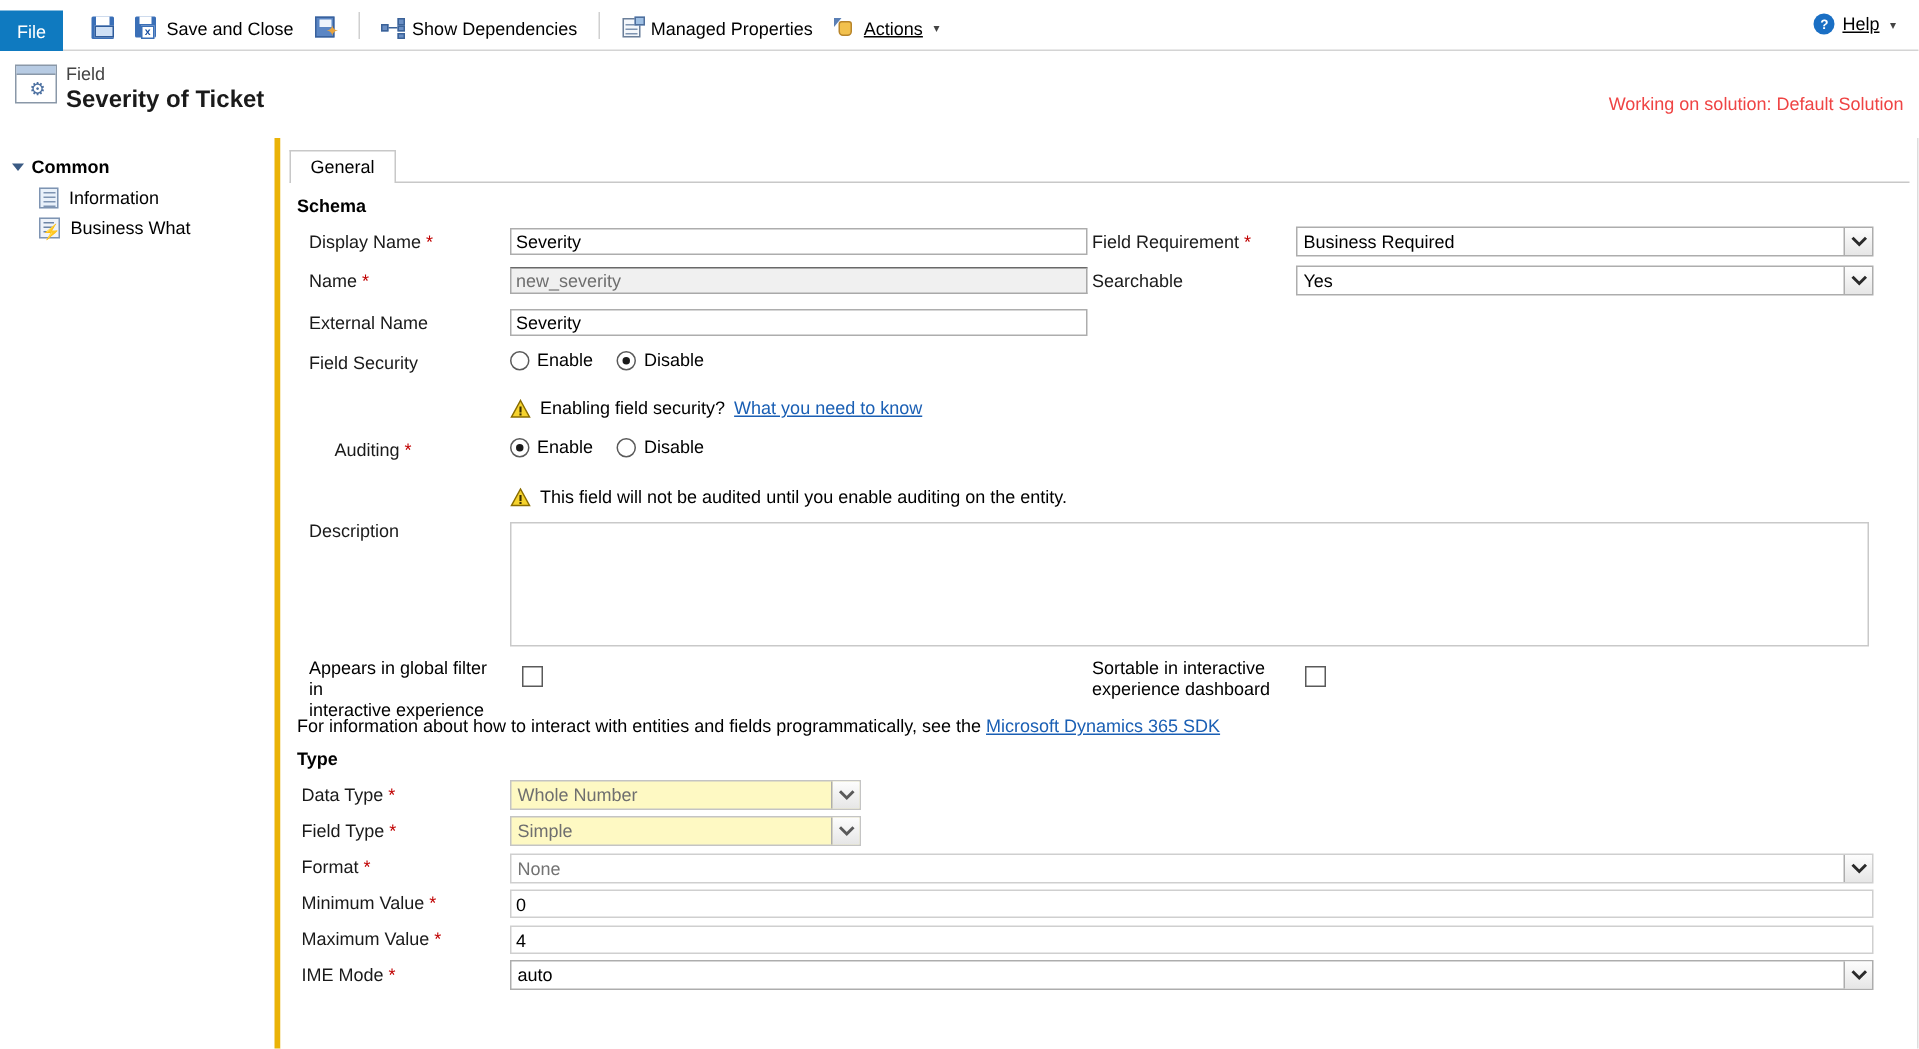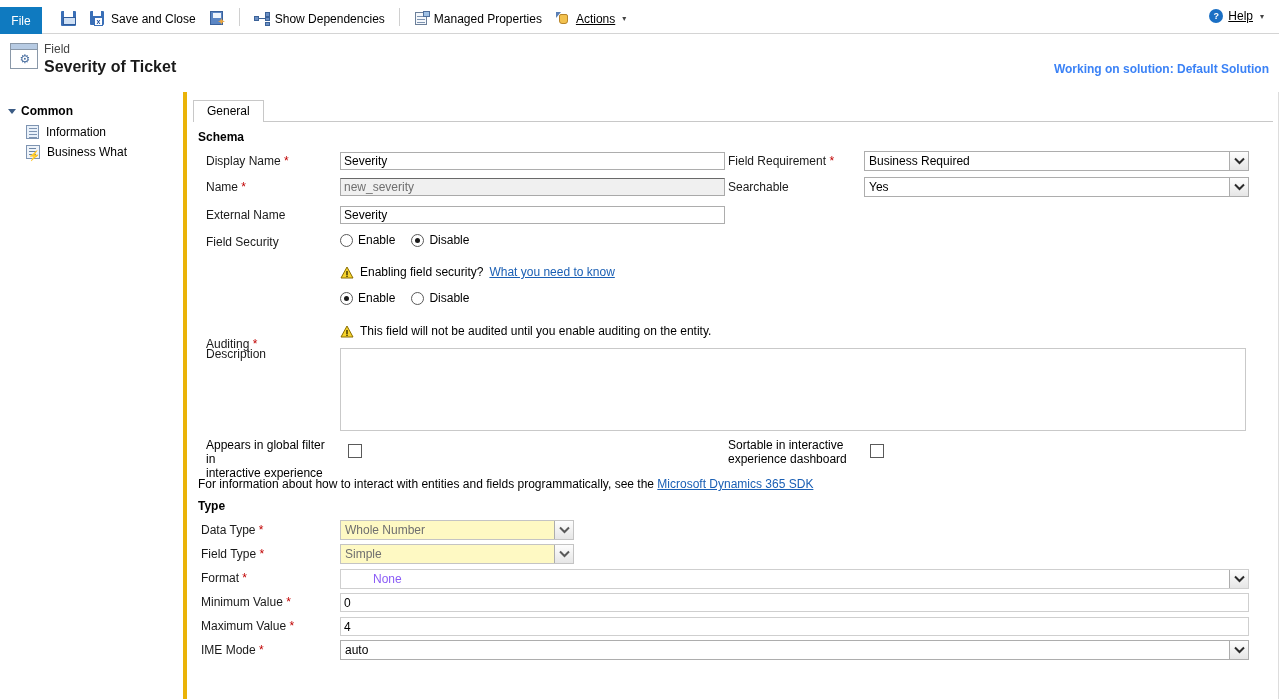--- a/index.html
+++ b/index.html
@@ -95,21 +95,21 @@
   
   #header { position: absolute; left: 0; top: 34px; width: 1279px; height: 58px; background: #ffffff; }
   #entity-icon {
     position: absolute; left: 10px; top: 9px; width: 28px; height: 26px;
     border: 1px solid #8a98a8; background: #ffffff;
   }
   #entity-icon .bar { position: absolute; left: 0; top: 0; right: 0; height: 6px; background: #b7cbe3; border-bottom: 1px solid #8a98a8; }
   #entity-icon .gear { position: absolute; left: 8px; top: 9px; width: 12px; height: 12px; color: #4a6fa0; font-size: 12px; line-height: 12px; text-align: center; }
   #hdr-kicker { position: absolute; left: 44px; top: 8px; font-size: 12px; color: #444; }
   #hdr-title { position: absolute; left: 44px; top: 24px; font-size: 16px; font-weight: bold; color: #1a1a1a; }
-  #solution-note { position: absolute; right: 10px; top: 28px; font-size: 12px; font-weight: bold; color: #3b82f6; }
+  #solution-note { position: absolute; right: 10px; top: 28px; font-size: 12px; font-weight: normal; color: #ef4444; }
 
   
   #leftnav {
     position: absolute; left: 0; top: 92px; width: 187px; height: 607px;
     background: #ffffff; border-right: 4px solid #eab308;
   }
   .nav-group { display: flex; align-items: center; gap: 5px; padding: 4px 0 4px 8px; font-weight: bold; font-size: 12px; cursor: pointer; }
   .tri { width: 0; height: 0; border-left: 4px solid transparent; border-right: 4px solid transparent; border-top: 5px solid #3b5b84; }
   .nav-item { display: flex; align-items: center; gap: 7px; padding: 3px 0 3px 26px; font-size: 12px; cursor: pointer; }
   .ico-info { width: 13px; height: 14px; background: #e9f1fa; border: 1px solid #7e94b2; position: relative; }
@@ -153,21 +153,21 @@
   .ddl .btn {
     position: absolute; right: 0; top: 0; bottom: 0; width: 19px;
     background: linear-gradient(#fdfdfd,#e6e6e6);
     border-left: 1px solid #adadad;
     display: flex; align-items: center; justify-content: center; cursor: pointer;
   }
   .ddl .btn svg { display: block; }
   .ddl.ro { background: #fef9c3; color: #6f6f6f; border-color: #c4c4c4; }
   .ddl.ro .val { color: #6f6f6f; }
   .ddl.flat { border: 1px solid #cfcfcf; }
-  .ddl.flat .val { color: #8b5cf6; margin-left: 28px; }
+  .ddl.flat .val { color: #737373; }
 
   .radiogrp { position: absolute; display: flex; align-items: flex-start; gap: 16px; }
   .radio { display: flex; align-items: center; gap: 5px; font-size: 12px; cursor: pointer; }
   .rdot { width: 13px; height: 13px; border-radius: 50%; border: 1px solid #5a5a5a; background: #fff; position: relative; }
   .rdot.on::after { content: ""; position: absolute; left: 3px; top: 3px; width: 5px; height: 5px; border-radius: 50%; background: #1a1a1a; }
 
   .cbox { position: absolute; width: 14px; height: 14px; border: 1px solid #5a5a5a; background: #fff; cursor: pointer; }
 
   .warn { position: absolute; display: flex; align-items: center; gap: 6px; font-size: 12px; }
   .ico-warn { width: 14px; height: 13px; position: relative; }
@@ -345,21 +345,21 @@
       <svg width="14" height="13" viewBox="0 0 14 13">
           <path d="M7 1 L13 12 L1 12 Z" fill="#f6d32d" stroke="#8a6d00" stroke-width="1"></path>
           <rect x="6.3" y="5" width="1.4" height="4" fill="#3a2e00"></rect>
           <rect x="6.3" y="9.6" width="1.4" height="1.4" fill="#3a2e00"></rect>
         </svg>
     </span>
     <span>Enabling field security?</span>
     <a class="lnk">What you need to know</a>
   </div>
 
-  <div class="flabel" style="left:19px; top:201px;margin-top:44px;">
+  <div class="flabel" style="left:36px; top:201px;">
     <span>Auditing</span><span class="req"> *</span>
   </div>
   <div class="radiogrp" style="left:153px; top:199px;">
     <label class="radio">
       <span class="rdot on"></span>
       <span>Enable</span>
     </label>
     <label class="radio">
       <span class="rdot"></span>
       <span>Disable</span>

